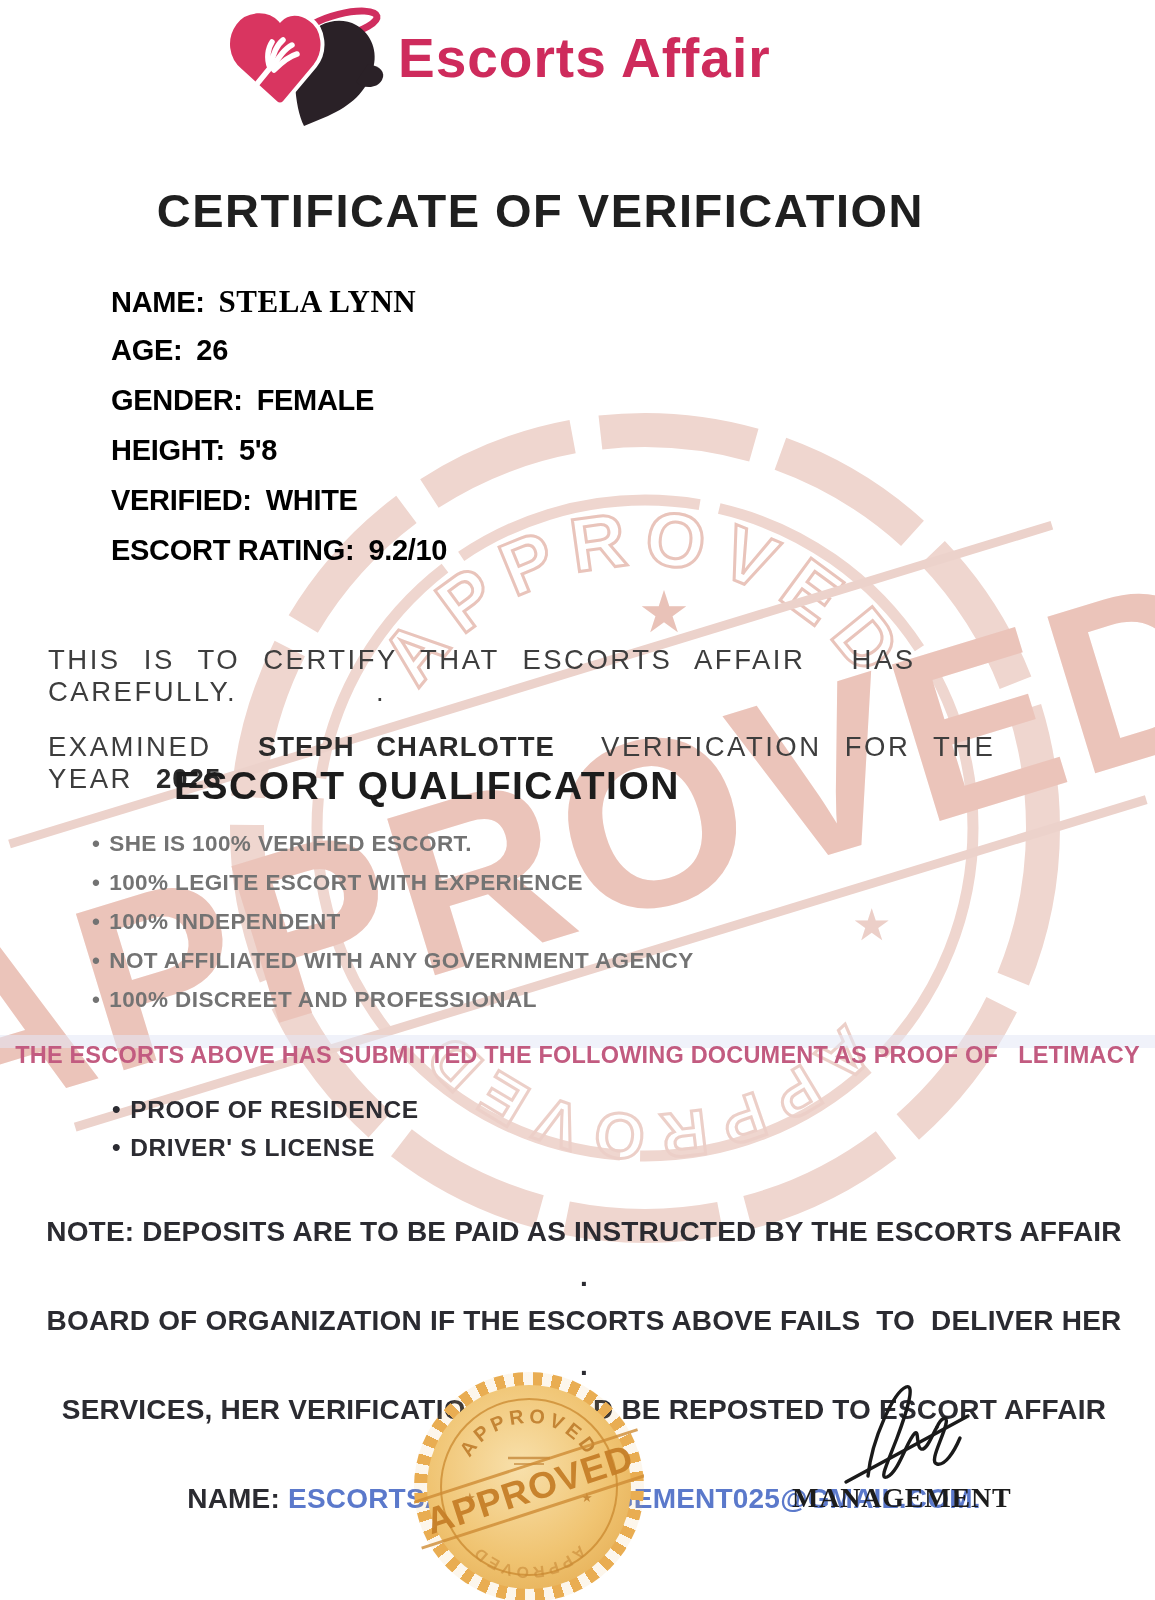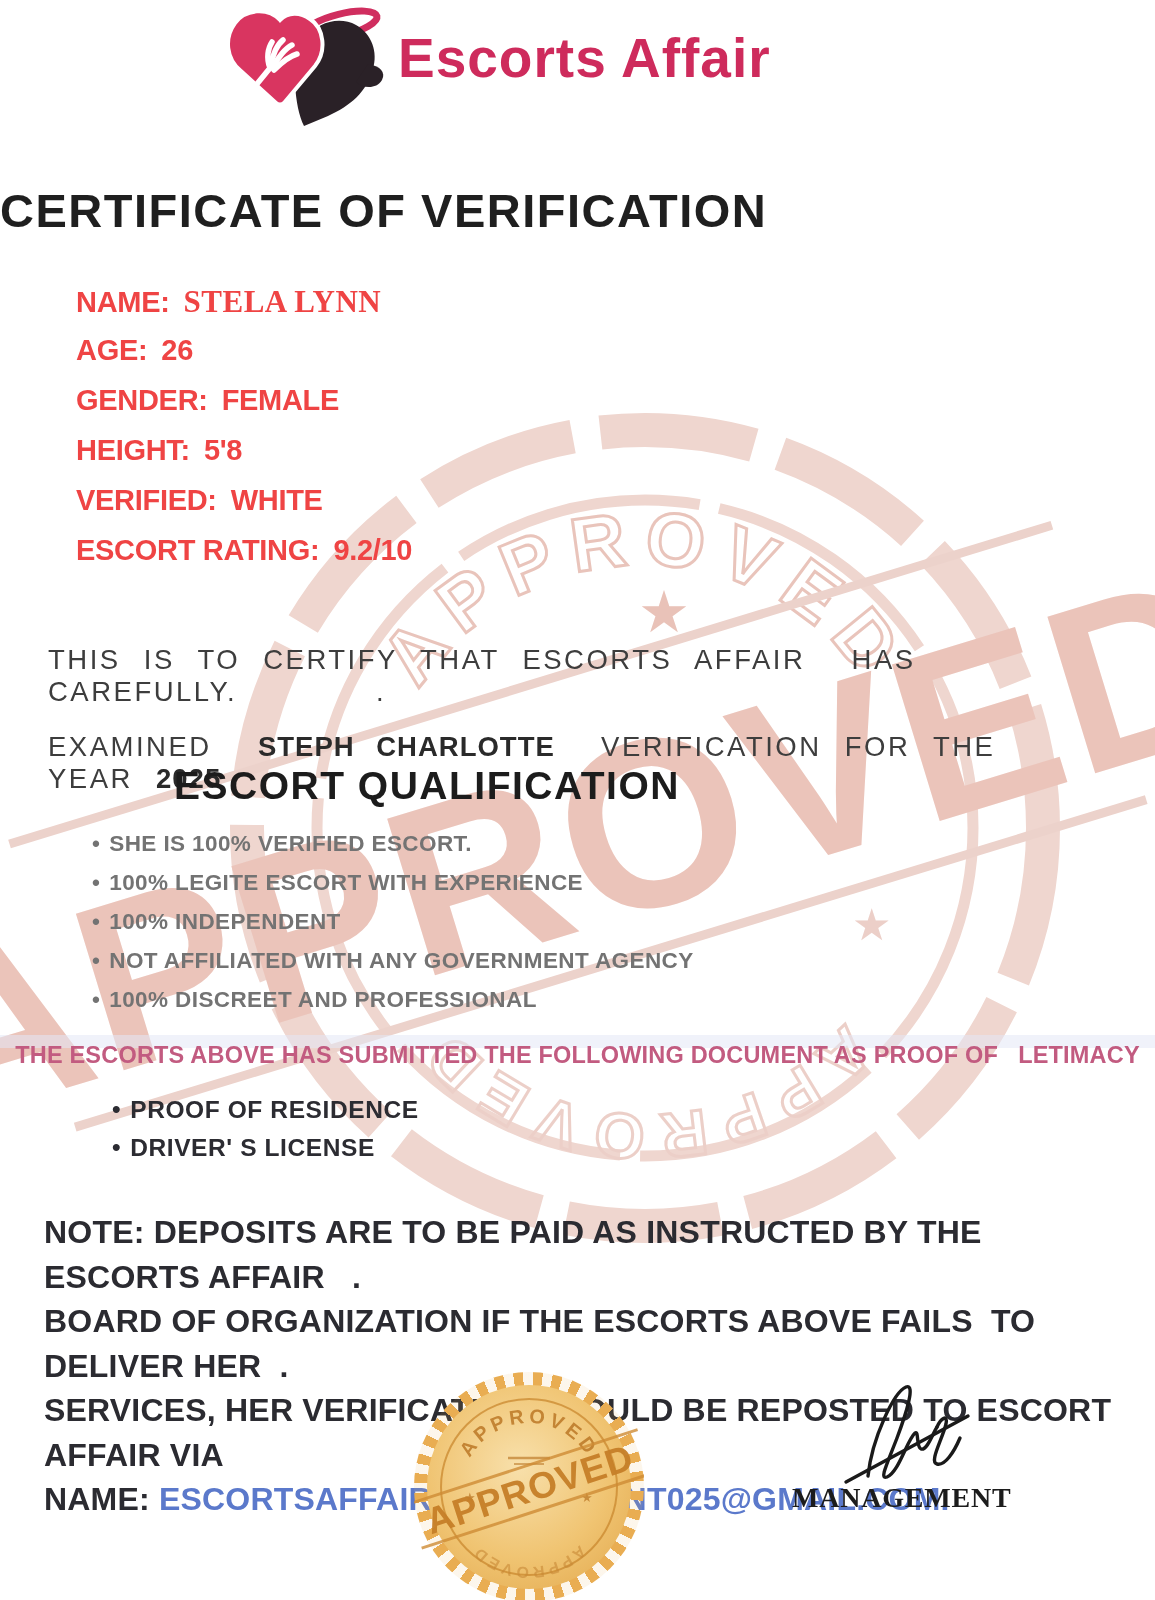--- a/index.html
+++ b/index.html
@@ -7,48 +7,48 @@
     position:relative;width:1155px;height:1600px;background:#ffffff;
     overflow:hidden;font-family:"Liberation Sans",sans-serif;color:#222;
   }
   .abs{position:absolute;}
   
   .watermark{left:0;top:0;width:1155px;height:1600px;pointer-events:none;z-index:0;}
   
   .logo-icon{left:216px;top:4px;width:178px;height:124px;}
   .brand{left:398px;top:26px;font-size:55px;font-weight:800;color:#ce2b5c;letter-spacing:1px;}
   
-  .title{left:0;top:183px;width:924px;text-align:left;font-size:47px;font-weight:800;
+  .title{left:0;top:183px;width:924px;text-align:right;font-size:47px;font-weight:800;
          color:#1f1f1f;letter-spacing:1.5px;}
   
   .fields{left:76px;top:284px;list-style:none;margin:0;padding:0;}
-  .fields li{height:30px;margin-bottom:20px;font-size:29px;font-weight:700;color:#ef4444;
-             letter-spacing:-0.3px;white-space:pre;}
+  .fields li{height:30px;margin-bottom:20px;font-size:29px;font-weight:700;color:#000000;
+             letter-spacing:-0.3px;white-space:pre;margin-left:35px;}
   .fields .value{margin-left:14px;}
   .fields .serif{font-family:"Liberation Serif",serif;font-size:31px;letter-spacing:0.5px;}
   
   .certify{left:48px;top:644px;width:1030px;font-size:27.5px;color:#3d3d3d;font-weight:500;}
   .certify .ln{letter-spacing:2.5px;word-spacing:13px;margin-bottom:23px;white-space:pre-wrap;}
   .certify b{color:#2a2a2a;font-weight:800;letter-spacing:1px;}
   
   .qual-heading{left:174px;top:764px;font-size:39px;font-weight:800;color:#1c1c1c;letter-spacing:1.5px;}
   .qual-list{left:92px;top:831px;list-style:none;margin:0;padding:0;}
   .qual-list li{height:23px;margin-bottom:16px;font-size:22.5px;font-weight:800;color:#737373;
                 letter-spacing:0.4px;white-space:pre;}
   .bullet{margin-right:9px;}
   
   .proof-band{left:0;top:1035px;width:1155px;height:13px;background:#e4e8f5;opacity:.55;}
   .proof-intro{left:0;top:1042px;width:1155px;text-align:center;font-size:23.5px;font-weight:600;
                color:#c25b80;letter-spacing:0.2px;white-space:pre-wrap;}
   .proof-list{left:112px;top:1096px;list-style:none;margin:0;padding:0;}
   .proof-list li{height:26px;margin-bottom:12px;font-size:24.5px;font-weight:800;color:#2c2c32;
                  letter-spacing:0.6px;white-space:pre;}
   
-  .note{left:44px;top:1210px;width:1080px;font-size:32px;font-weight:600;color:#2b2b31;
-        line-height:44.5px;letter-spacing:0.2px;}
+  .note{left:44px;top:1210px;width:1080px;font-size:28px;font-weight:600;color:#2b2b31;
+        line-height:44.5px;letter-spacing:0.2px;text-align:center;}
   .note .nline{white-space:pre-wrap;}
   .note .email{color:#5b79cb;text-decoration:none;font-weight:600;}
   
   .seal{left:414px;top:1372px;width:230px;height:230px;}
   .seal .burst{position:absolute;inset:0;border-radius:50%;
     background:repeating-conic-gradient(from 2deg,#e9ad52 0deg 5deg,rgba(236,183,97,0.12) 5deg 10deg);}
   .seal .face{position:absolute;inset:13px;border-radius:50%;
     background:radial-gradient(circle at 45% 40%,#f8e0ab 0%,#f0c472 55%,#e1a64a 100%);}
   .seal svg{position:absolute;inset:0;}
   

